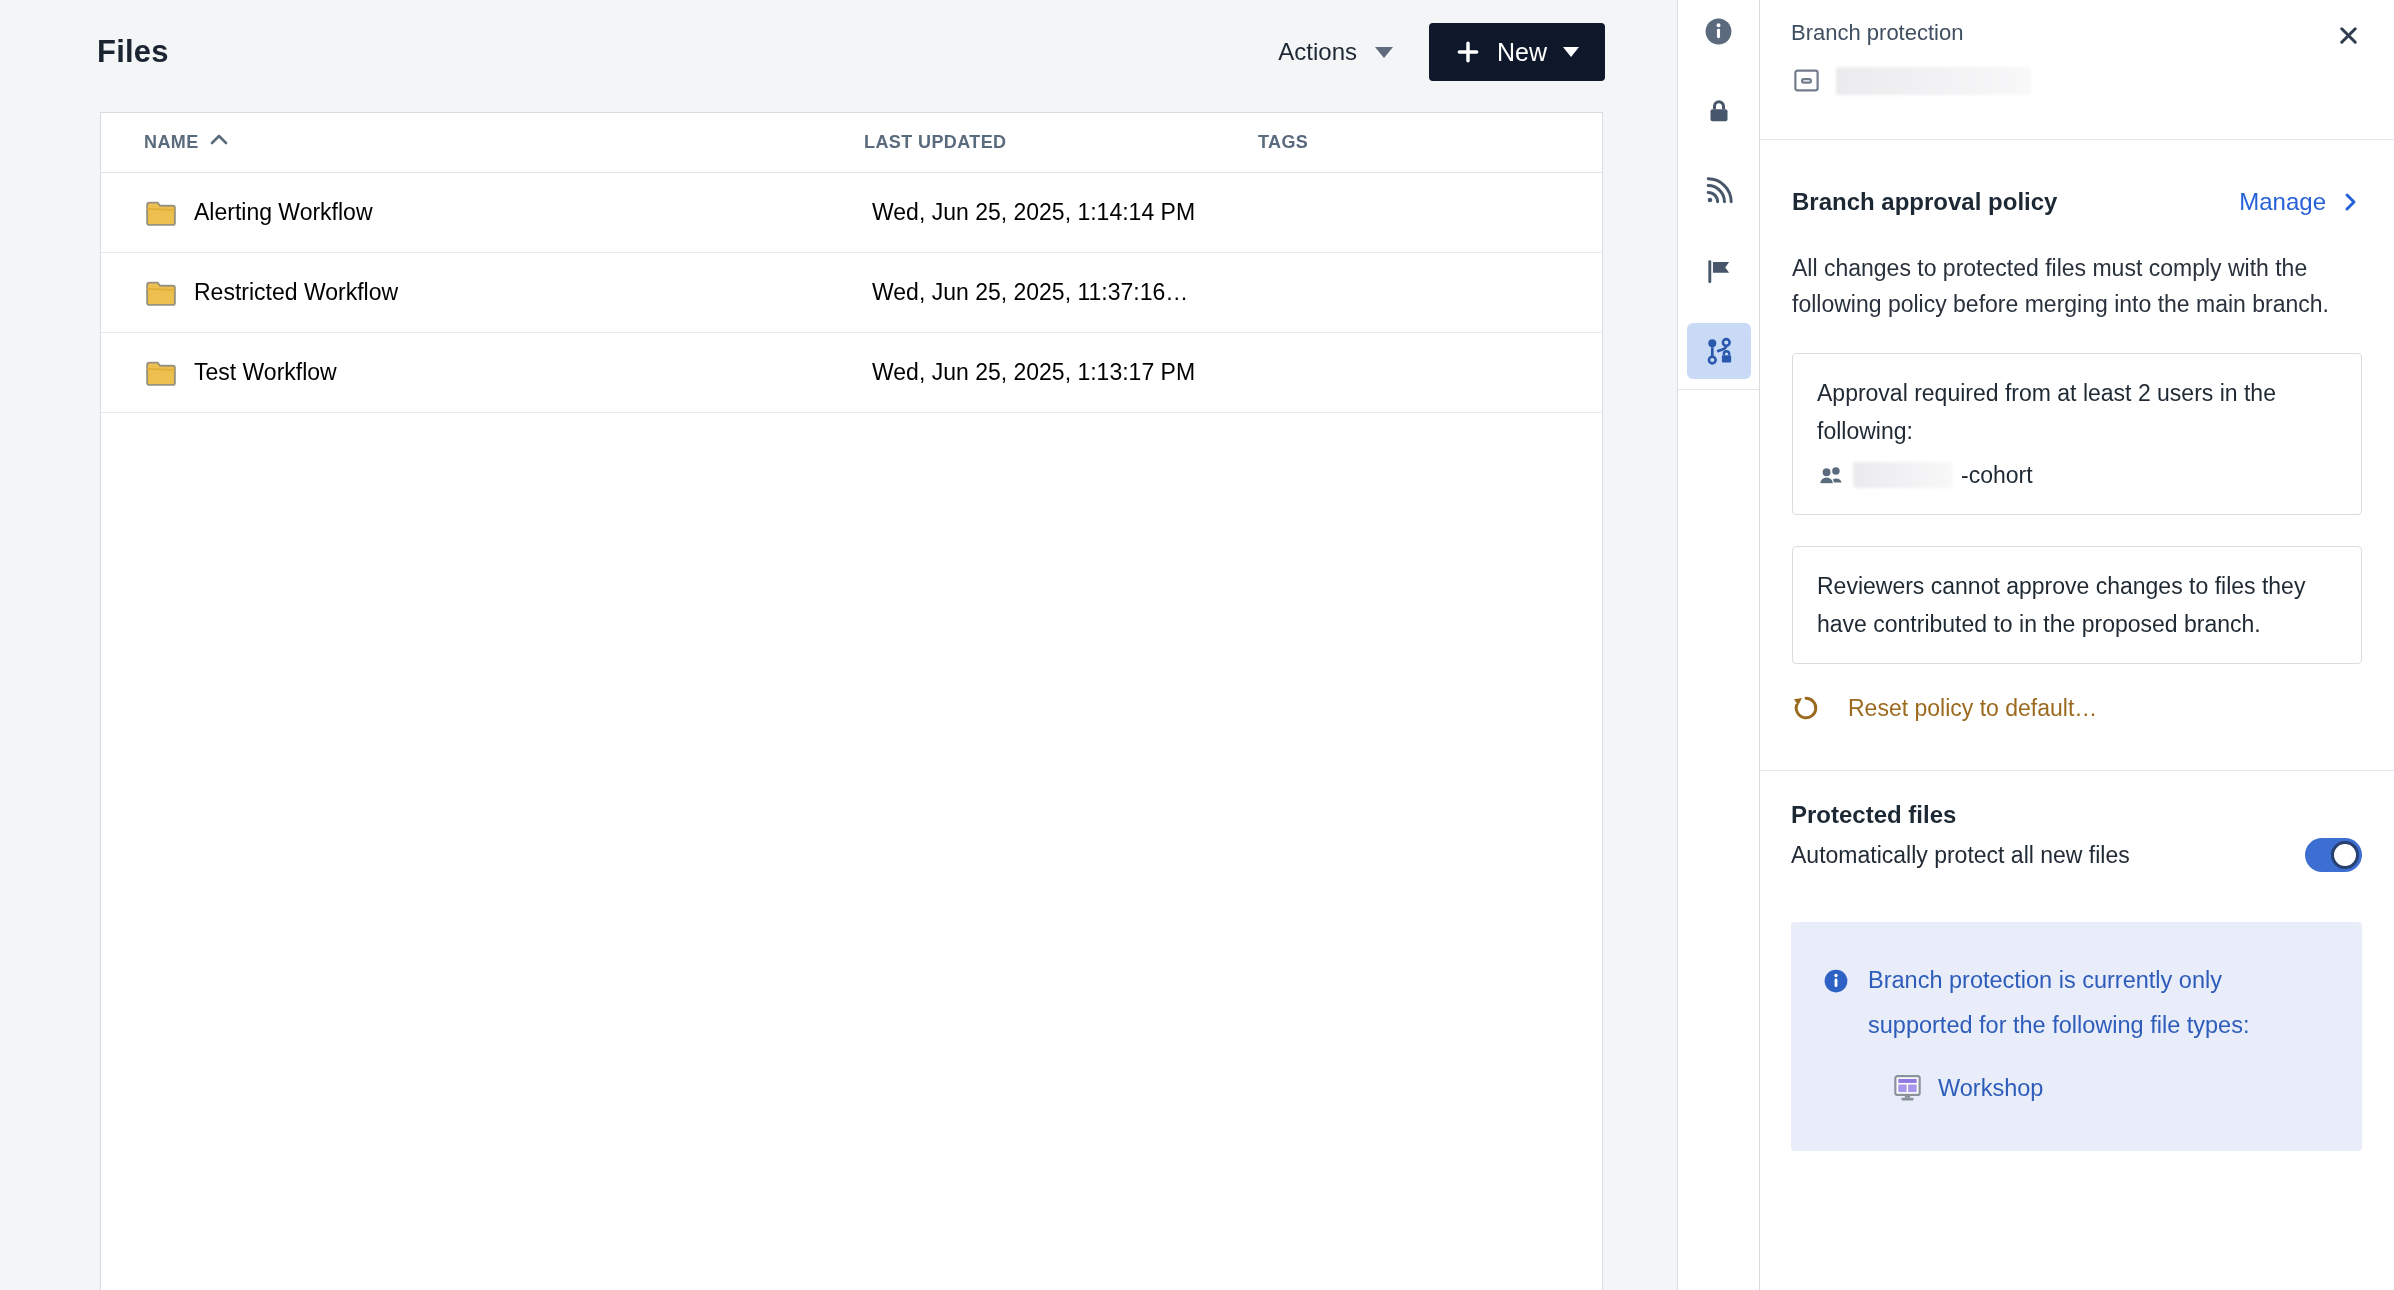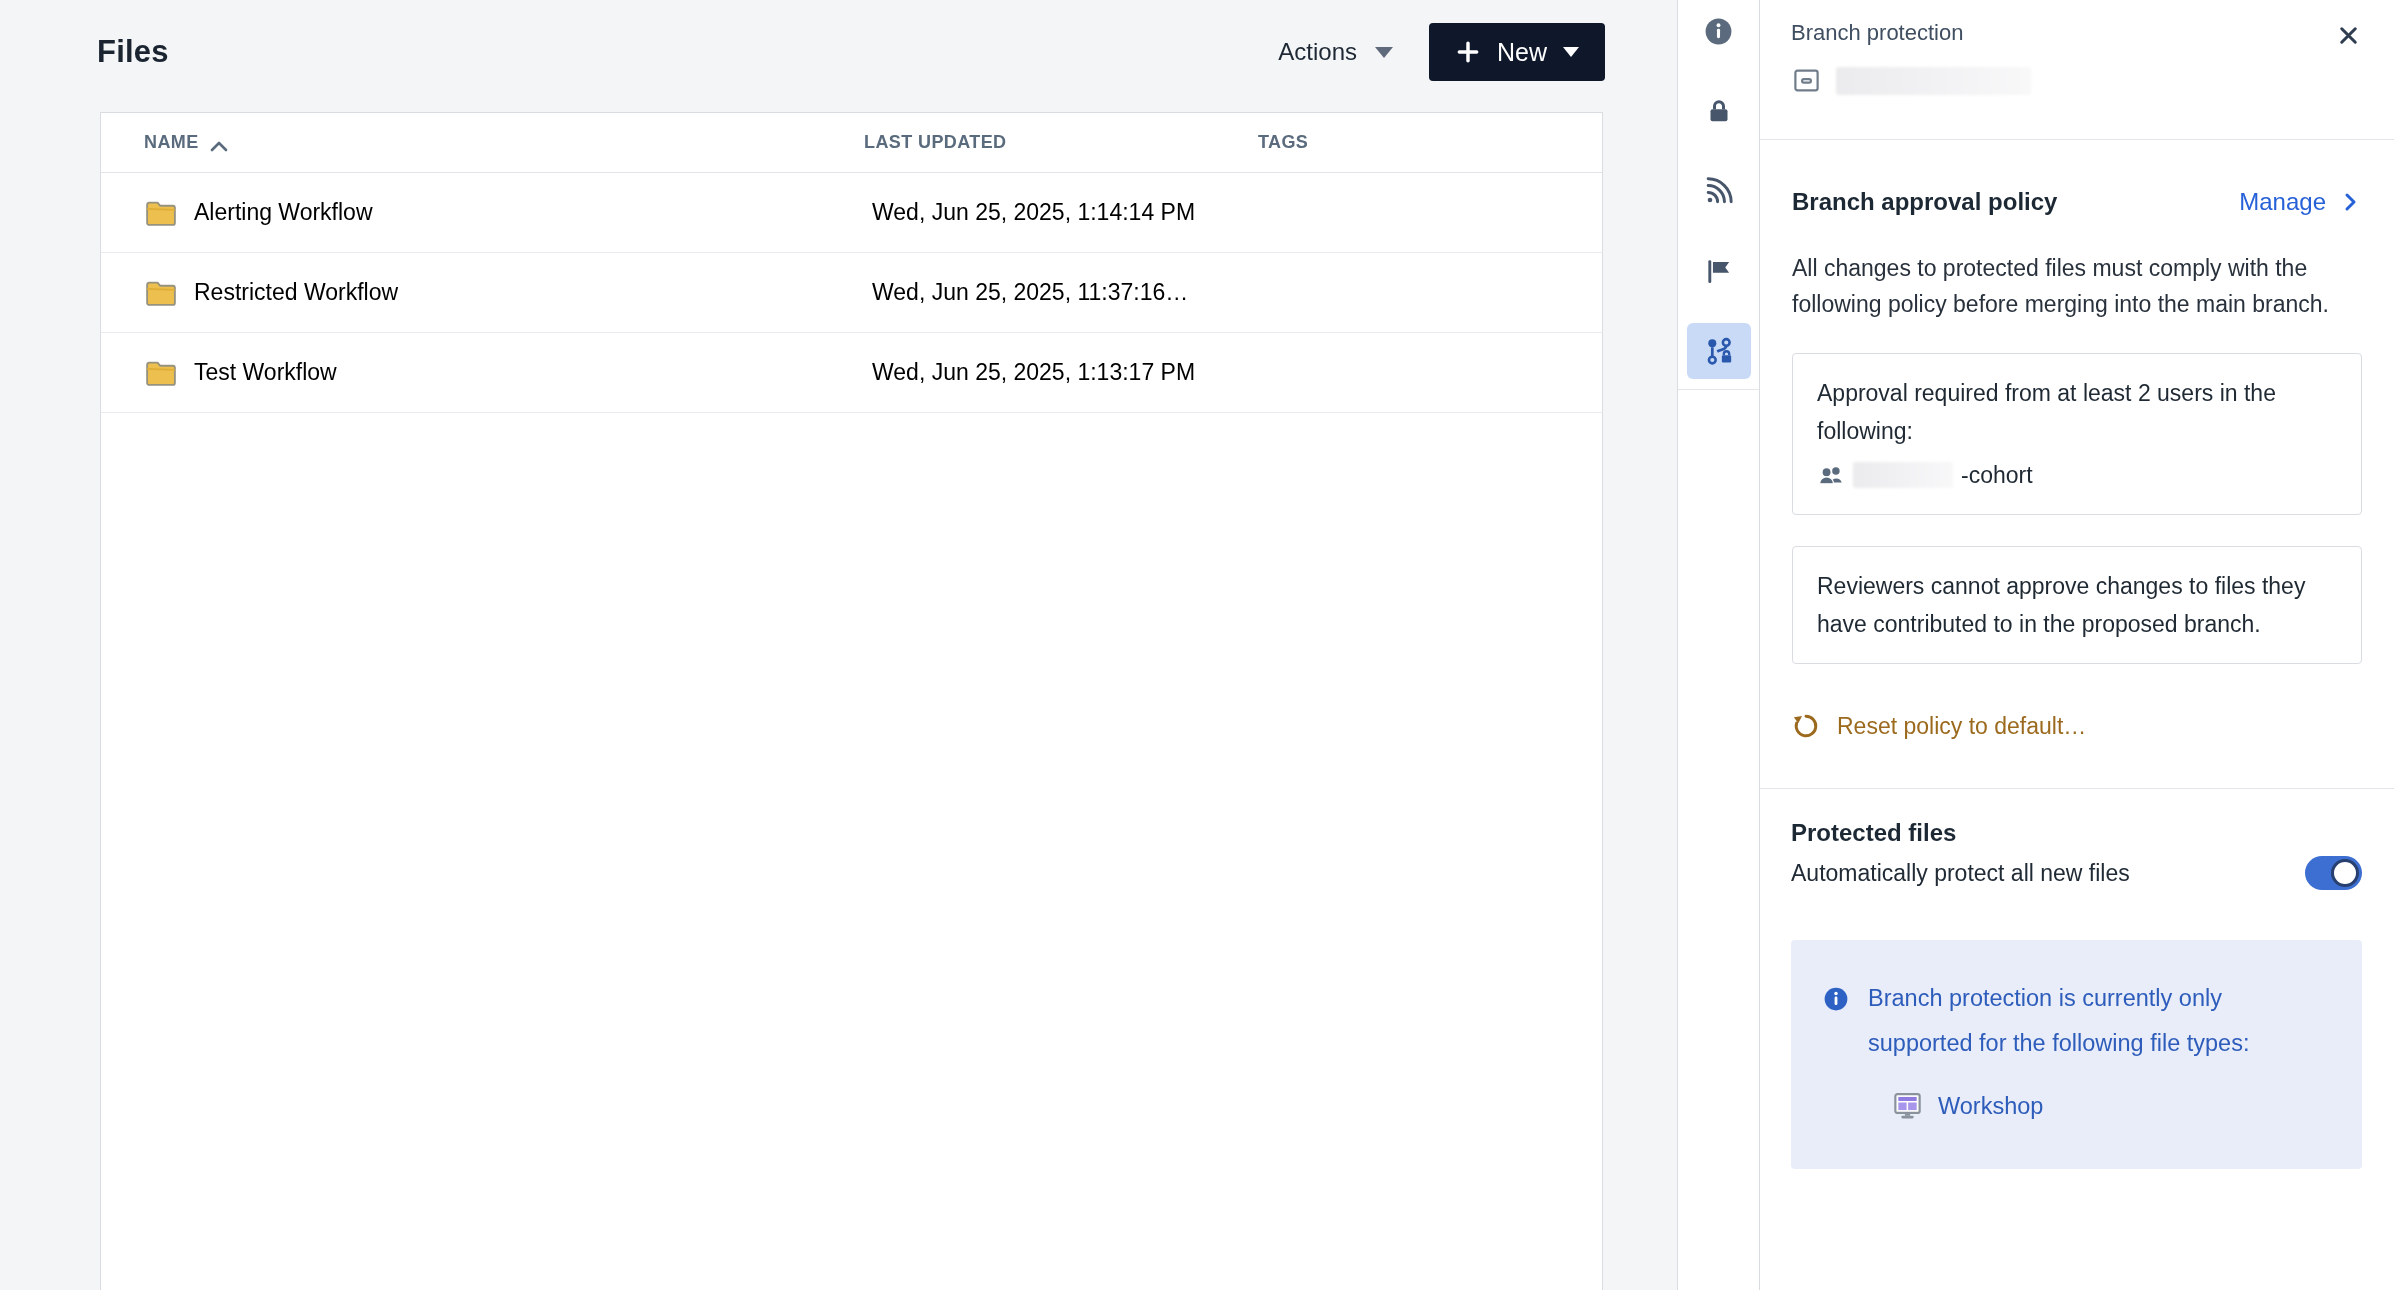--- a/index.html
+++ b/index.html
@@ -20,21 +20,21 @@
   .caret { width:0; height:0; border-left:9px solid transparent; border-right:9px solid transparent; border-top:11px solid #5f6b7c; }
   .new-btn { display:flex; align-items:center; gap:16px; background:#0f172a; color:#fff; border:none; border-radius:4px; height:58px; padding:0 26px; font-size:25px; font-family:inherit; cursor:pointer; }
   .new-btn .caret { border-top-color:#fff; border-left-width:8px; border-right-width:8px; border-top-width:10px; }
 
   .table-card { margin:31px 74px 0 60px; background:#fff; border:1px solid #d9dce1; border-bottom:none; flex:1; display:flex; flex-direction:column; overflow:hidden; }
   .thead { display:flex; align-items:center; height:60px; border-bottom:1px solid #e0e3e7; font-size:18px; font-weight:bold; color:#5a6b7d; letter-spacing:.4px; }
   .trow { display:flex; align-items:center; height:80px; border-bottom:1px solid #e9ebee; font-size:23px; color:#000000; cursor:pointer; background:#fff;gap:8px; }
   .col-name { width:763px; padding-left:43px; display:flex; align-items:center; gap:16px; }
   .col-updated { width:394px; }
   .col-tags { flex:1; }
-  .sort-wrap { display:flex; align-items:flex-end; gap:10px; }
+  .sort-wrap { display:flex; align-items:flex-start; gap:10px; }
 
   
   .tabstrip { width:83px; height:1290px; background:#fff; border-left:1px solid #d9dce1; border-right:1px solid #d9dce1; }
   .tablist { height:390px; border-bottom:1px solid #e4e6e9; padding-top:3px; display:flex; flex-direction:column; align-items:center; gap:24px; }
   .tab { width:64px; height:56px; border-radius:6px; display:flex; align-items:center; justify-content:center; background:transparent; border:none; cursor:pointer; }
   .tab.active { background:#c9daf6; }
 
   
   .panel { width:634px; height:1290px; background:#fff; overflow:hidden; }
   .panel-header { padding:20px 30px 0 31px; height:140px; border-bottom:1px solid #e3e6ea; }
@@ -53,21 +53,21 @@
   .policy-desc { margin-top:34px; font-size:23px; line-height:36px; color:#28313c; width:556px; }
 
   .policy-card { margin-top:31px; background:#fff; border:1px solid #d9dde2; border-radius:4px; padding:20px 24px; font-size:23px; line-height:38px; color:#1f2933; }
   .group-row { margin-top:6px; display:flex; align-items:center; gap:8px; }
   .and-block { position:relative; padding:4px 0; }
   .and-block::before, .and-block::after { content:""; position:absolute; left:53px; width:1px; height:15px; background:#c6cbd1; }
   .and-block::before { top:-2px; }
   .and-block::after { bottom:-2px; }
   .and-label { display:block; margin:17px 0 17px 29px; font-size:21px; color:#5d6b7c; letter-spacing:.5px; }
 
-  .reset-link { margin-top:48px; display:flex; align-items:center; gap:17px; font-size:23px; color:#9c6a1e; background:none; border:none; cursor:pointer; font-family:inherit; padding-bottom:48px; }
+  .reset-link { margin-top:30px; display:flex; align-items:center; gap:28px; font-size:23px; color:#9c6a1e; background:none; border:none; cursor:pointer; font-family:inherit; padding-bottom:48px; }
 
   .section-protected { border-top:1px solid #e3e6ea; padding:30px 32px 0 31px; }
   .toggle-row { margin-top:9px; display:flex; align-items:center; }
   .toggle-label { font-size:23px; color:#212b36; }
   .toggle { margin-left:auto; width:57px; height:34px; border-radius:17px; background:#3d6ed1; position:relative; border:none; cursor:pointer; }
   .toggle .knob { position:absolute; top:3px; right:3px; width:28px; height:28px; border-radius:50%; background:#fff; border:3px solid #27406f; }
 
   .callout { margin-top:50px; background:#e8edf9; border-radius:4px; padding:36px 30px 40px 32px; display:flex; gap:19px; }
   .callout-body { font-size:23.5px; line-height:45px; color:#2d5cbb; }
   .filetype-row { margin-top:18px; margin-left:24px; display:flex; align-items:center; gap:15px; }

